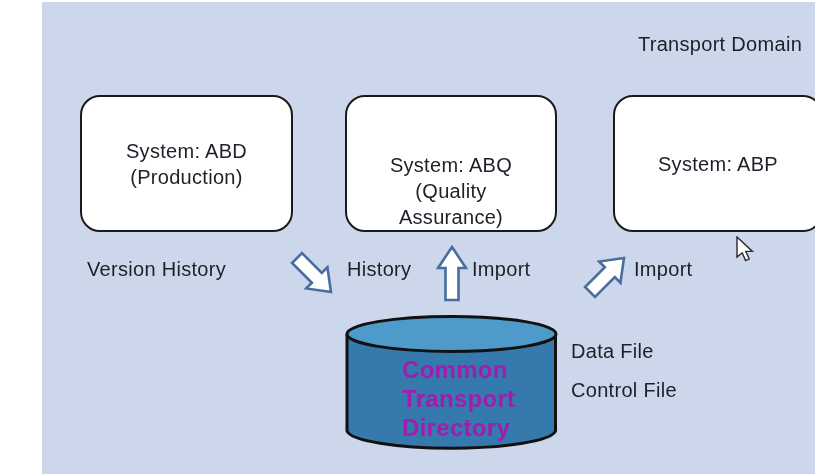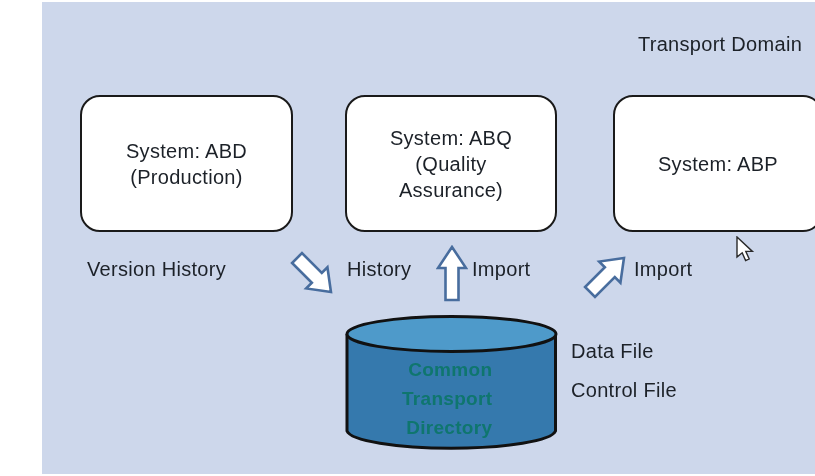--- a/index.html
+++ b/index.html
@@ -15,41 +15,41 @@
   .sys-box {
     position:absolute; top:93px; height:137px;
     background:#ffffff; border:2px solid #1a1a1a; border-radius:20px;
     display:flex; align-items:center; justify-content:center;
   }
   .sys-box .txt { text-align:center; font-size:20px; line-height:26px; letter-spacing:0.3px; }
   .arrow-svg, .cursor-svg, .cyl-svg { position:absolute; display:block; }
   .cylinder { position:absolute; left:302px; top:311px; width:215px; height:140px; }
   .cyl-text {
     position:absolute; left:58px; top:42px;
-    color:#0f766e; font-weight:bold; font-size:19px; line-height:29px;
-    letter-spacing:0.3px; text-align:right;
+    color:#a21caf; font-weight:bold; font-size:24px; line-height:29px;
+    letter-spacing:0.3px; text-align:left;
   }
 </style>
 </head>
 <body>
 
 <div class="canvas">
 
   <div class="label tdc" style="left:578px; top:31px; width:200px;">
     <div>Transport Domain</div>
   </div>
 
   <div class="sys-box" style="left:38px; width:213px;">
     <div class="txt">
       <div>System: ABD</div>
       <div>(Production)</div>
     </div>
   </div>
 
-  <div class="sys-box" style="left:303px; width:212px;">
+  <div class="sys-box" style="left:303px; width:212px;align-items:flex-end;">
     <div class="txt">
       <div>System: ABQ</div>
       <div>(Quality</div>
       <div>Assurance)</div>
     </div>
   </div>
 
   <div class="sys-box" style="left:571px; width:210px;">
     <div class="txt">
       <div>System: ABP</div>

